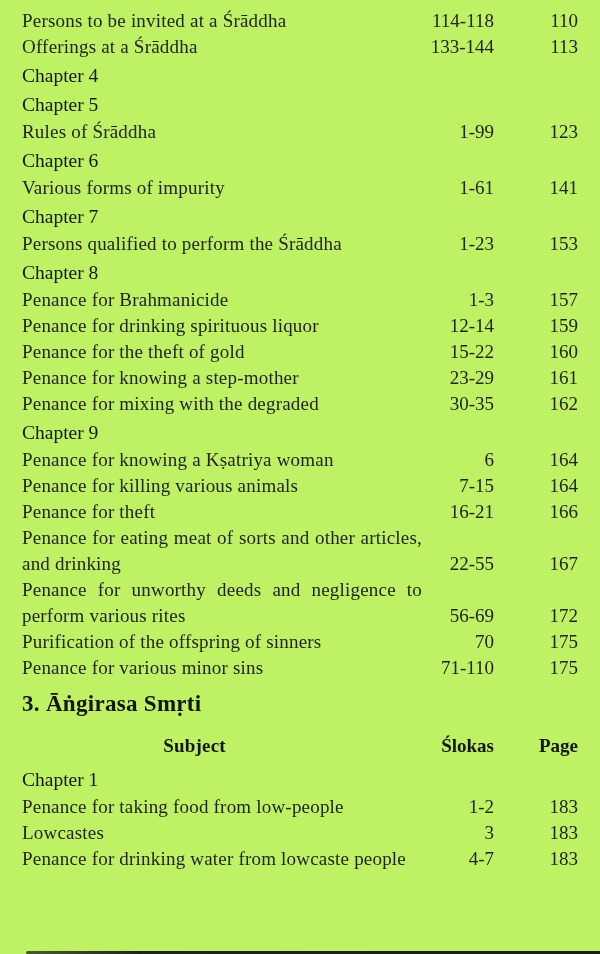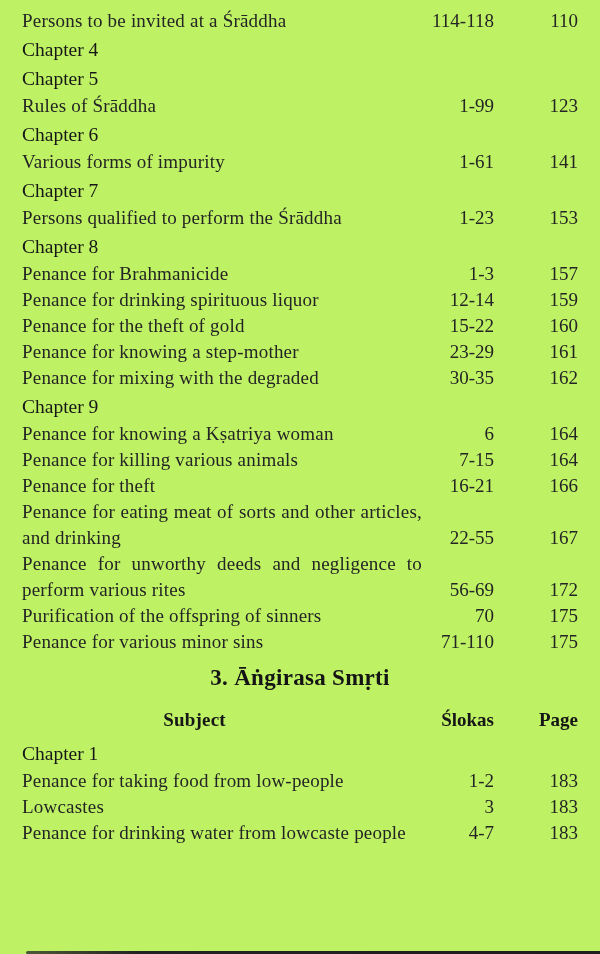--- a/index.html
+++ b/index.html
@@ -40,21 +40,21 @@
     white-space:nowrap;
   }
   .chapter {
     font-weight:normal;
     font-size:19.5px;
     line-height:26px;
     margin:3px 0 1px 0;
     color:#161616;
   }
   .section-title {
-    text-align:center;
+    text-align:left;
     font-weight:bold;
     font-size:23px;
     line-height:30px;
     margin:8px 0 14px 0;
     color:#141414;
     letter-spacing:0.3px;
   }
   .col-headers {
     font-weight:bold;
     margin-bottom:8px;
@@ -75,20 +75,25 @@
 </style>
 </head>
 <body>
 
 <div class="page">
   <main>
       <div class="row">
         <div class="desc">Persons to be invited at a Śrāddha</div>
         <div class="slokas">114-118</div>
         <div class="page-num">110</div>
+      </div>
+      <div class="row">
+        <div class="desc">Offerings at a Śrāddha</div>
+        <div class="slokas">133-144</div>
+        <div class="page-num">113</div>
       </div>
       <div class="chapter">Chapter 4</div>
       <div class="chapter">Chapter 5</div>
       <div class="row">
         <div class="desc">Rules of Śrāddha</div>
         <div class="slokas">1-99</div>
         <div class="page-num">123</div>
       </div>
       <div class="chapter">Chapter 6</div>
       <div class="row">

